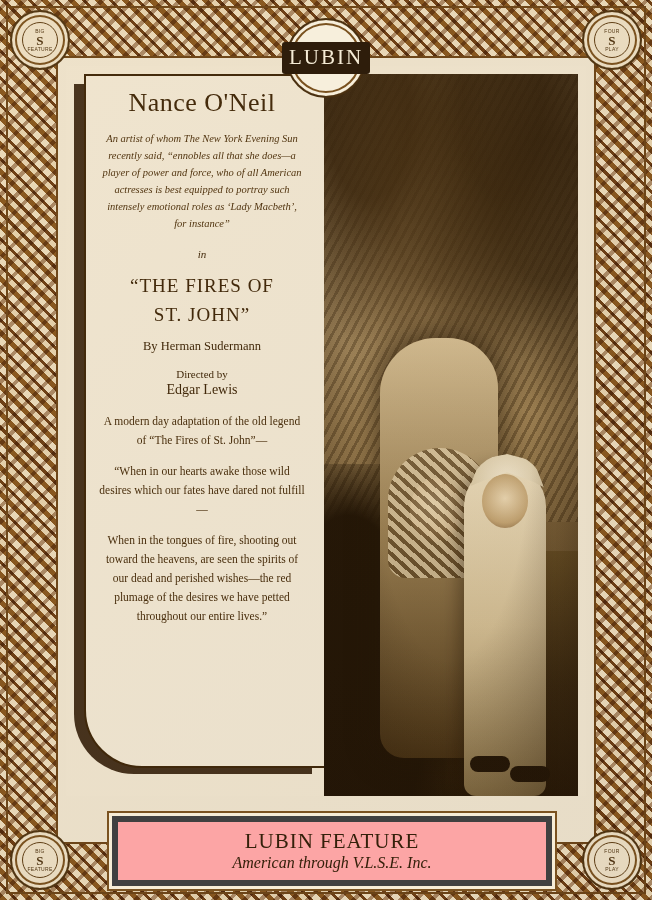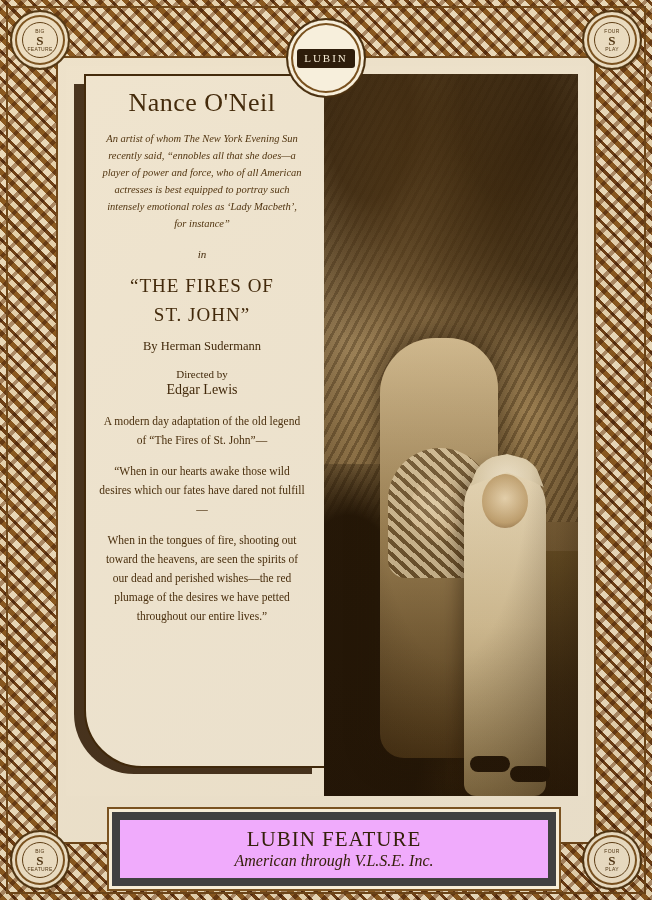--- a/index.html
+++ b/index.html
@@ -91,21 +91,21 @@
     background: #f7efdc;
     border: 2px solid #4a3010;
     box-shadow: inset 0 0 0 3px #f7efdc, inset 0 0 0 5px #7a5220;
     display: flex; align-items: center; justify-content: center;
     z-index: 6;
   }
   .lubin-badge .plate {
     background: #2e1d0b;
     color: #f6ecd6;
     font-family: "Liberation Serif", serif;
-    font-size: 11px;
+    font-size: 21px;
     letter-spacing: 2px;
     padding: 3px 7px 4px 7px;
     border-radius: 3px;
   }
 
   
   .content {
     position: absolute;
     left: 66px; top: 66px;
     width: 520px; height: 730px;
@@ -269,22 +269,22 @@
   .photo-vig {
     position: absolute; inset: 0;
     background: radial-gradient(ellipse at 50% 48%, rgba(0,0,0,0) 45%, rgba(28,16,5,.55) 100%);
   }
 
   
   .bottom-banner {
     position: absolute;
     left: 112px; bottom: 14px;
     width: 428px; height: 58px;
-    background: #f0abfc;
-    border: 8px solid #404040;
+    background: #fca5a5;
+    border: 6px solid #404040;
     box-shadow: 0 0 0 3px #f6ecd6, 0 0 0 5px #7a5220;
     display: flex; flex-direction: column;
     align-items: center; justify-content: center;
     color: #34200a;
     z-index: 5;
   }
   .bottom-banner .line1 {
     font-size: 21px;
     letter-spacing: 1px;
     line-height: 1.1;

